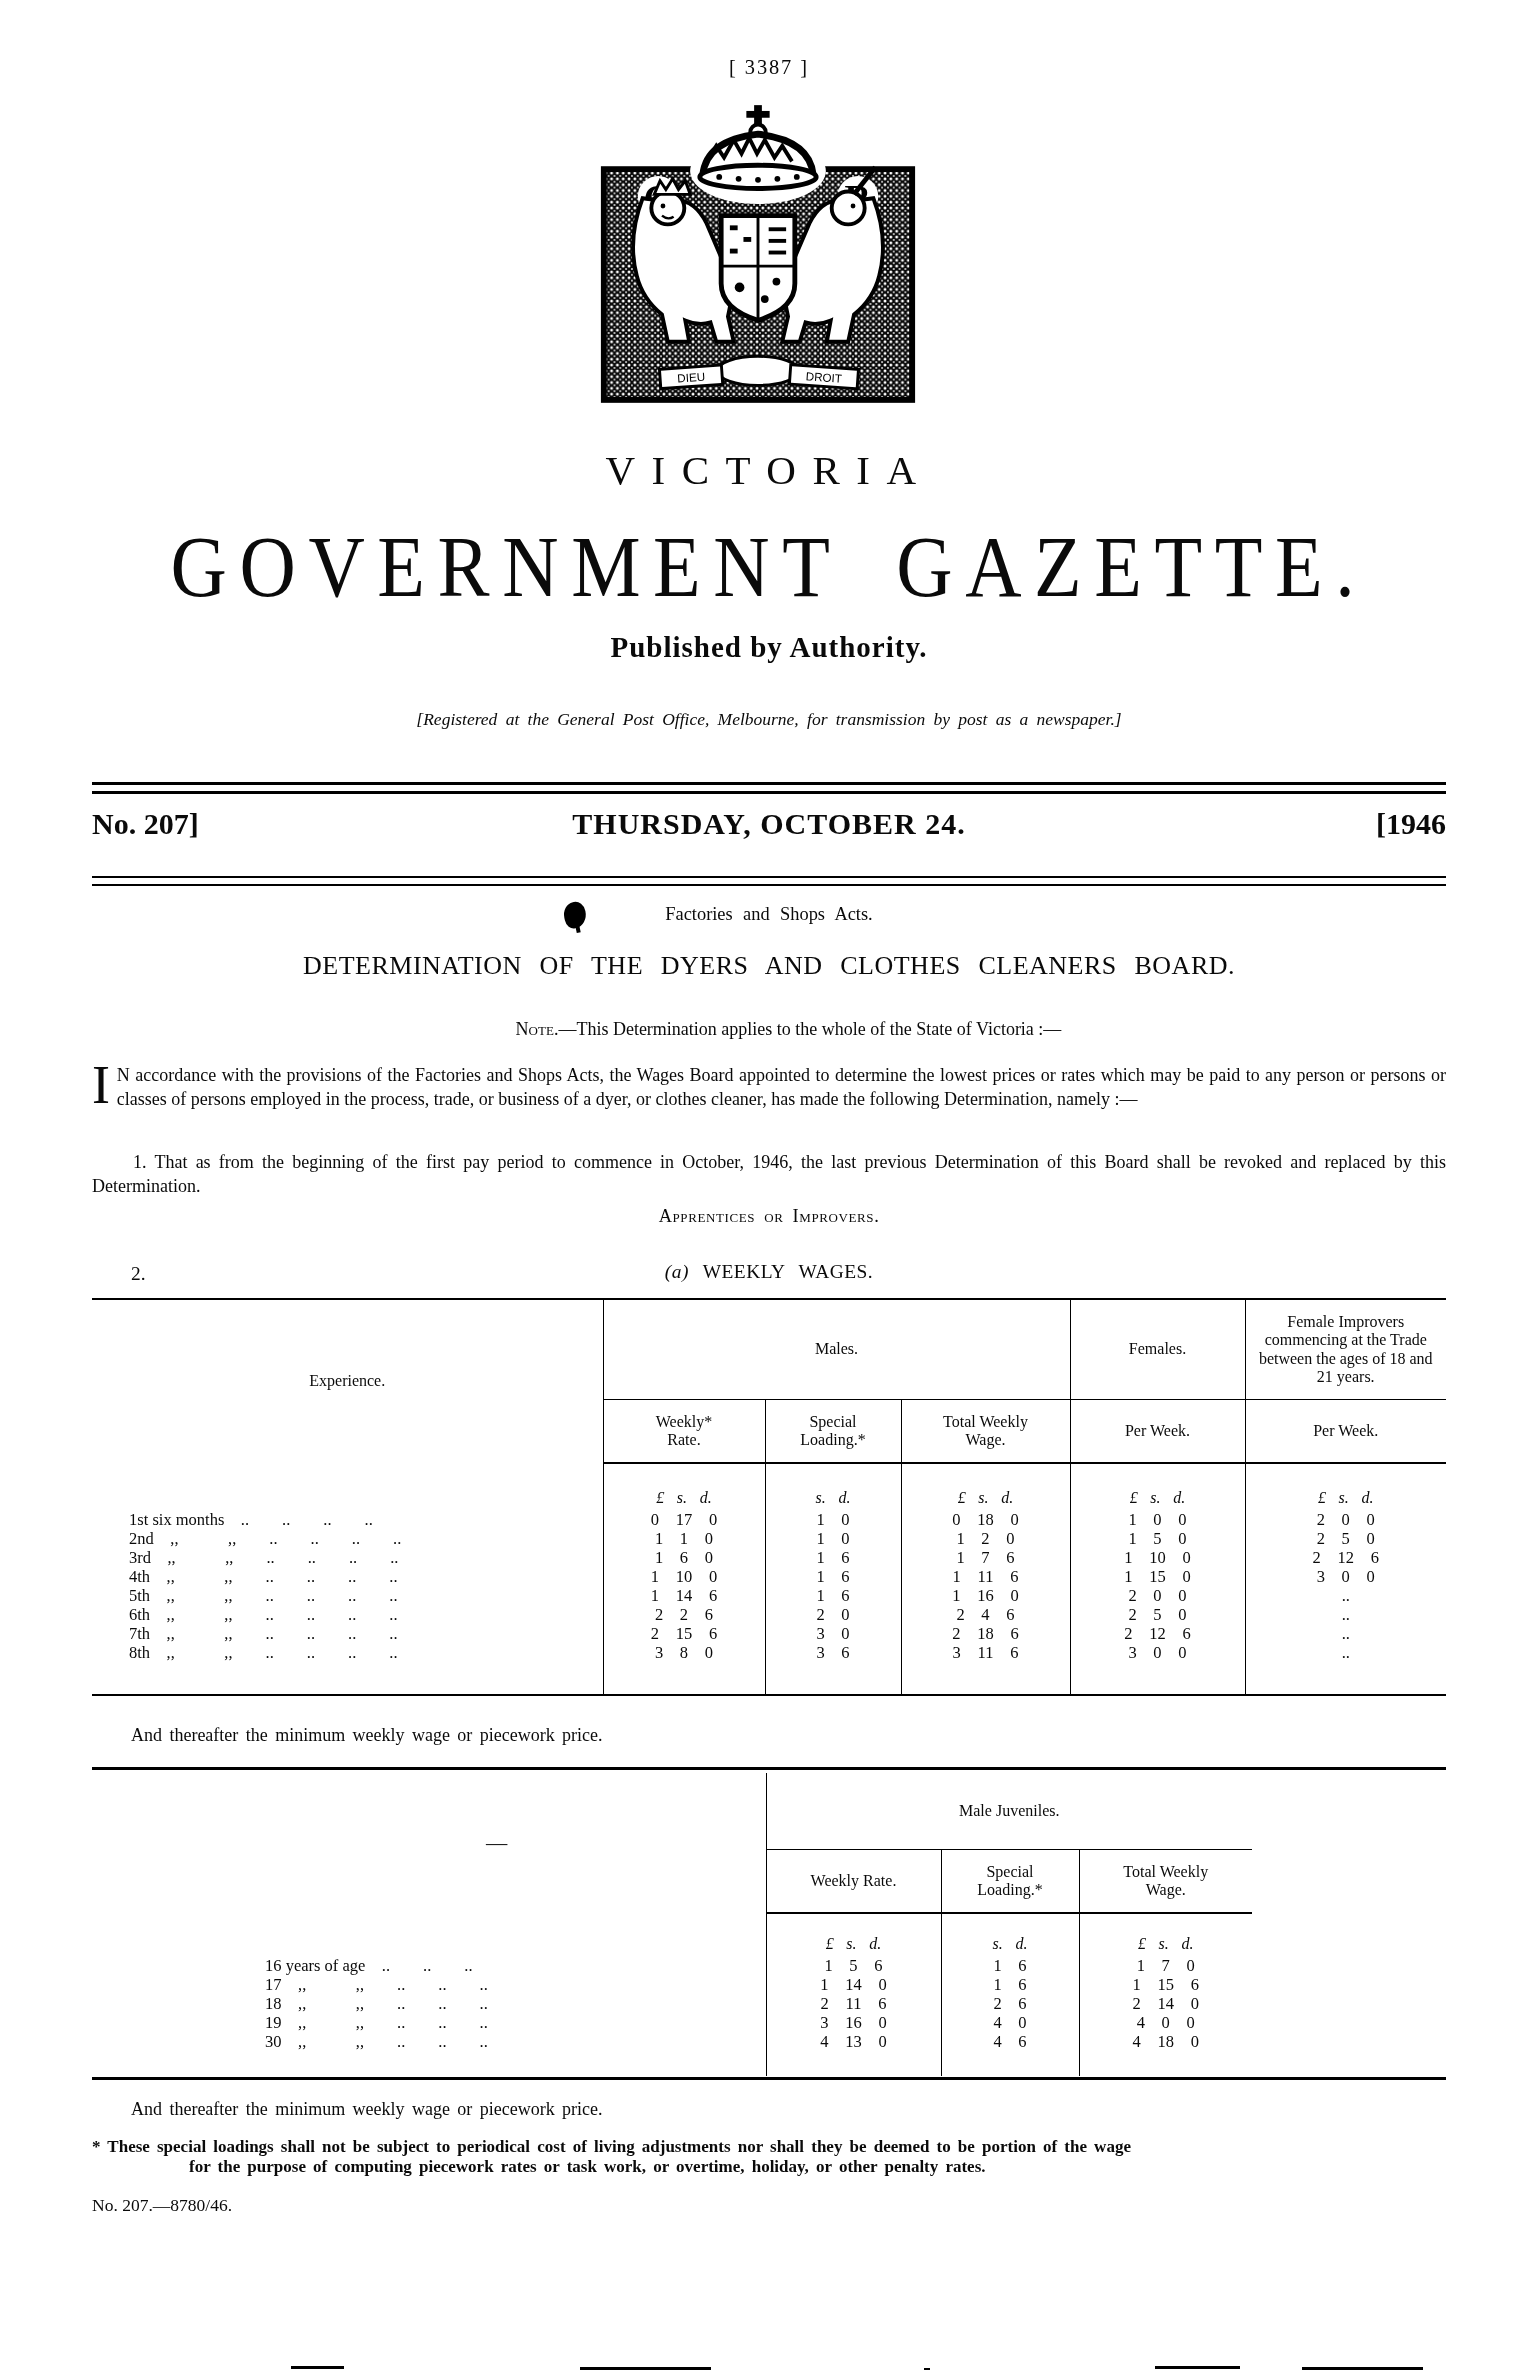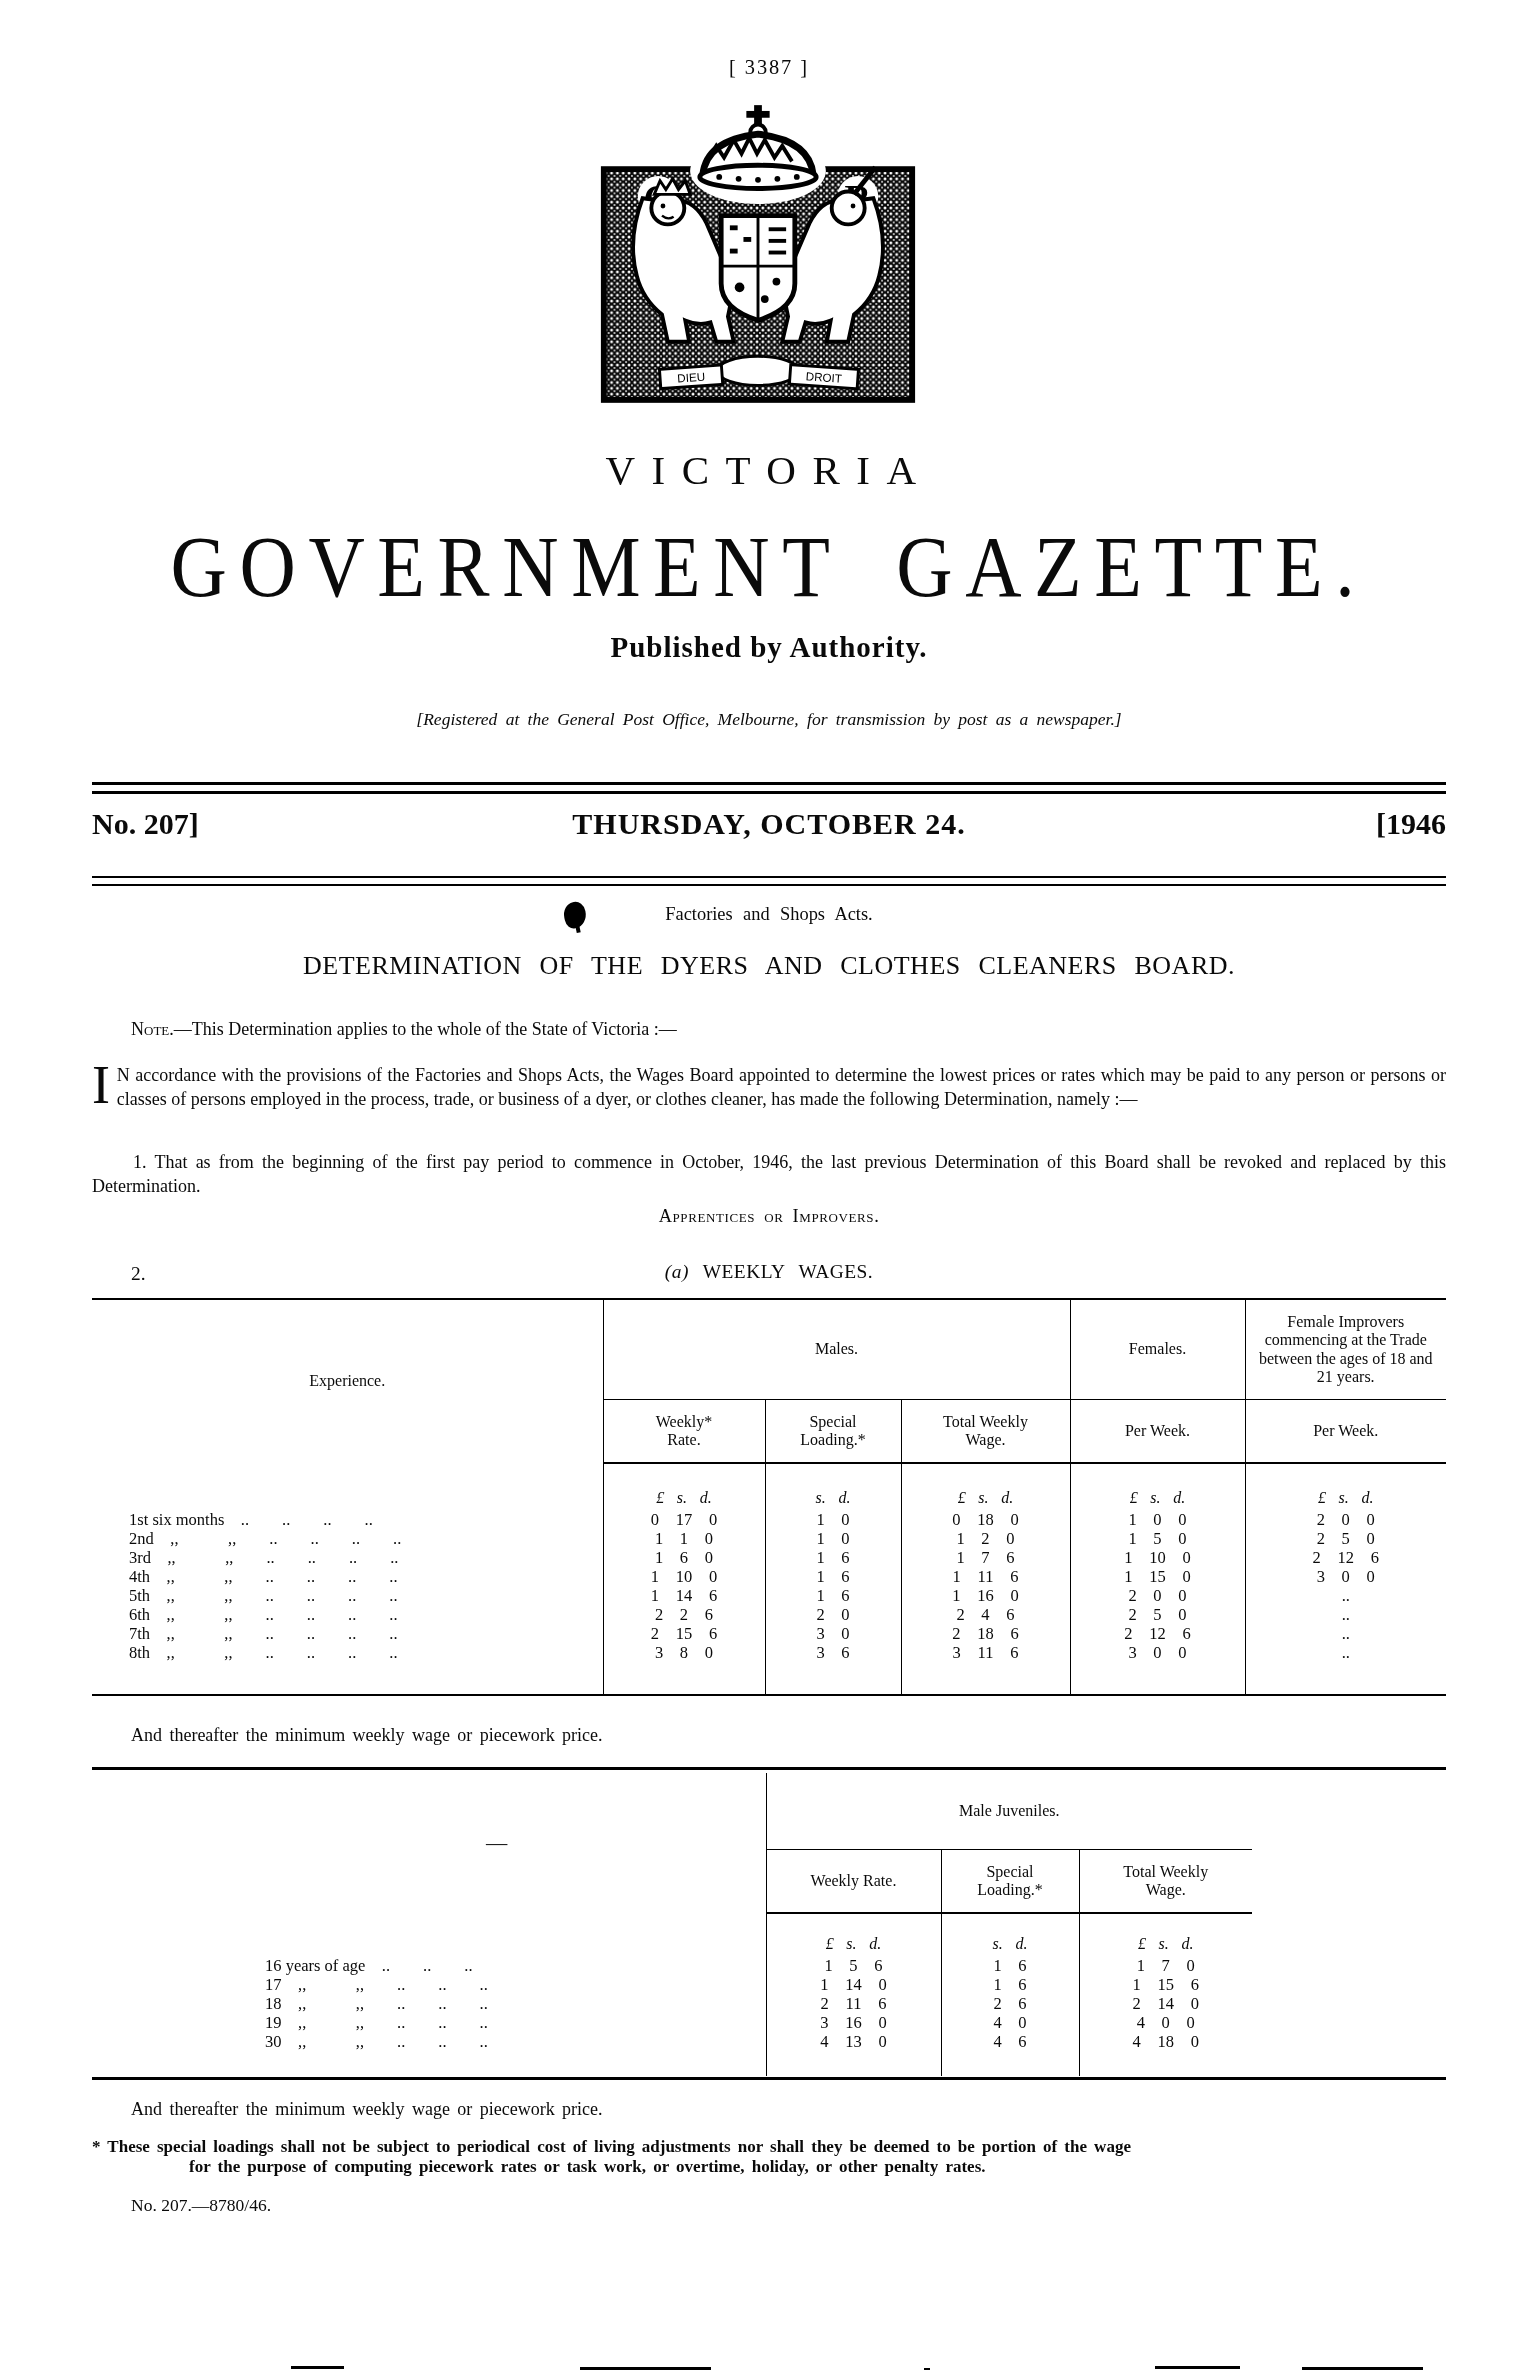--- a/index.html
+++ b/index.html
@@ -44,21 +44,21 @@
   .hspan{display:inline-block;}
   .cur{font-style:italic;word-spacing:8.7px;text-align:center;vertical-align:bottom;height:43px;padding-bottom:2.9px;}
   .stub{padding-left:37px;font-size:16.5px;line-height:19px;white-space:nowrap;overflow:hidden;}
   .val{text-align:center;word-spacing:12.6px;line-height:19px;font-size:16.5px;}
   .lastrow td{padding-bottom:32px;}
   .lastrow2 td{padding-bottom:25px;}
   .afterword{font-size:18px;margin-left:39px;word-spacing:2.9px;}
   .dashcell{text-align:center;vertical-align:middle;font-size:21.3px;}
   .fnote{font-size:17px;font-weight:bold;word-spacing:2.9px;}
   .fnote .l2{margin-left:97px;}
-  .imprint{font-size:17.5px;margin-left:39px;}
+  .imprint{font-size:17.5px;}
   .bseg{position:absolute;height:2.9px;background:#000;}
   .t2curh{height:39px;}
 </style>
 </head>
 <body>
 
 <div class="page">
 
   <div class="abs center folio" style="top:56px;">[ 3387 ]</div>
 
@@ -151,21 +151,21 @@
   <div class="hrule" style="top:876px;height:1.9px;"></div>
   <div class="hrule" style="top:884px;height:1.9px;"></div>
 
   <div class="abs center acts" style="top:904px;">
     <span class="blot"></span>
     <span>Factories and Shops Acts.</span>
   </div>
 
   <div class="abs center determ" style="top:951px;">DETERMINATION OF THE DYERS AND CLOTHES CLEANERS BOARD.</div>
 
-  <div class="abs note" style="top:1019px;width:1315px;">
+  <div class="abs note" style="top:1019px;width:1315px;text-align:center;">
     <span class="sc">Note.</span><span>—This Determination applies to the whole of the State of Victoria :—</span>
   </div>
 
   <div class="abs para" style="top:1063px;">
     <span class="dropcap">I</span><span>N accordance with the provisions of the Factories and Shops Acts, the Wages Board appointed to determine the lowest prices or rates which may be paid to any person or persons or classes of persons employed in the process, trade, or business of a dyer, or clothes cleaner, has made the following Determination, namely :—</span>
   </div>
 
   <div class="abs para indent" style="top:1150px;">1. That as from the beginning of the first pay period to commence in October, 1946, the last previous Determination of this Board shall be revoked and replaced by this Determination.</div>
 
   <div class="abs clauserow" style="top:1221px;">

